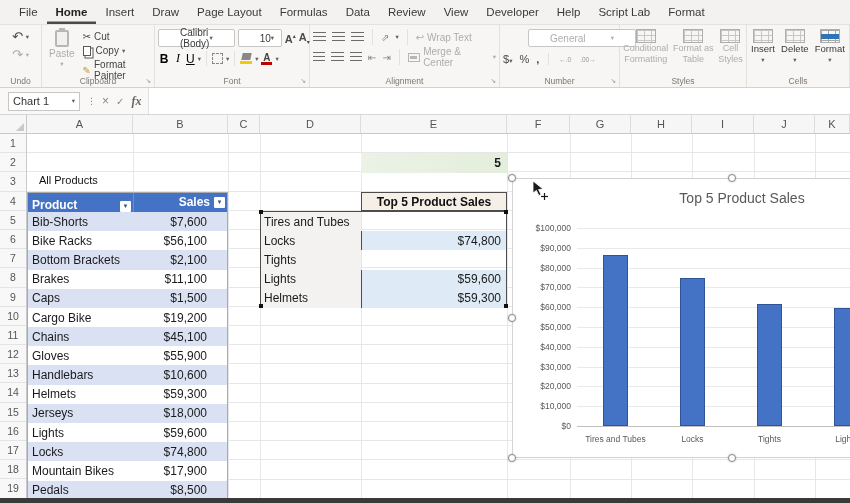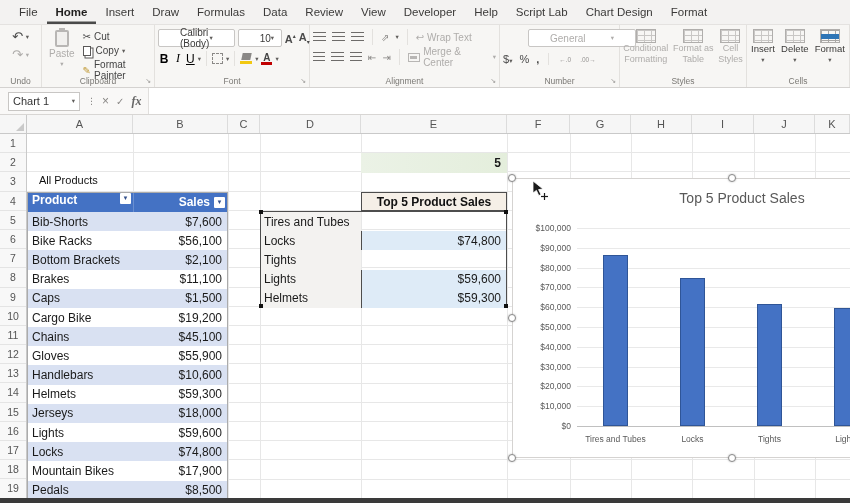--- a/index.html
+++ b/index.html
@@ -82,28 +82,28 @@
   .gridlines { position:absolute; left:27px; top:19px; right:0; height:364.8px;
     background:repeating-linear-gradient(to bottom, transparent 0 18.2px, #E7E7E7 18.2px 19.2px); }
   .vline { position:absolute; top:0; bottom:0; width:1px; background:#E7E7E7; }
 
   .e2cell { position:absolute; left:361px; top:38.4px; width:146px; height:19.2px; background:linear-gradient(90deg,#EBF2E6,#E4EEDC); font-size:12px; font-weight:600; color:#1a1a1a; text-align:right; padding:3px 6px 0 0; }
   .allprod { position:absolute; left:39px; top:59px; font-size:11px; font-weight:400; color:#111; }
 
   
   .ptable { position:absolute; left:27px; top:76.8px; width:201px; border:1px solid #ABABAB; }
   .phead { display:flex; height:19.2px; background:#4472C4; color:#fff; font-weight:700; font-size:12px; align-items:center; }
-  .phead .c1 { width:106px; display:flex; align-items:flex-start; justify-content:space-between; padding:0 2px 0 4px; height:100%; border-right:1px solid #6A8FD0;}
+  .phead .c1 { width:106px; display:flex; align-items:flex-end; justify-content:space-between; padding:0 2px 0 4px; height:100%; border-right:1px solid #6A8FD0;}
   .phead .c2 { width:93px; display:flex; align-items:center; justify-content:flex-end; gap:4px; padding:0 2px 0 4px; }
   .filter { width:11px; height:11px; background:#fff; border-radius:1px; font-size:6px; color:#34518C; display:flex; align-items:center; justify-content:center; flex:none;}
   .prow { display:flex; height:19.2px; font-size:12px; color:#1a1a1a; align-items:center; }
   .prow.odd { background:#D9E1F2; }
   .prow.even { background:#FFFFFF; }
   .prow .c1 { width:106px; padding-left:4px; overflow:hidden; white-space:nowrap;}
-  .prow .c2 { width:93px; text-align:right; padding-right:5px; }
+  .prow .c2 { width:93px; text-align:right; padding-right:20px; }
 
   
   .t5head { position:absolute; left:361px; top:76.8px; width:146px; height:19.2px; background:#F5EFE7; border:1px solid #4D4D4D; font-size:12px; font-weight:700; color:#111; text-align:center; line-height:18px; }
   .t5range { position:absolute; left:260px; top:96px; width:247px; height:96px; border:1px solid #4D4D4D; }
   .t5row { display:flex; height:19.2px; font-size:12px; color:#1a1a1a; align-items:center; }
   .t5row .n { width:100px; background:#F3F2F0; padding-left:3px; height:100%; display:flex; align-items:center; }
   .t5row .v { width:145px; background:#DEEBF7; text-align:right; padding-right:5px; height:100%; display:flex; align-items:center; justify-content:flex-end; border-left:1px solid #4D4D4D;}
   .tick { position:absolute; width:4px; height:4px; background:#111; z-index:3;}
   .tick.tl{left:-2px;top:-2px;} .tick.tr{right:-2px;top:-2px;} .tick.bl{left:-2px;bottom:-2px;} .tick.br{right:-2px;bottom:-2px;}
 
@@ -123,28 +123,28 @@
 </head>
 <body>
 
 <div class="screen">
 
   <div class="tabbar">
       <div class="tab">File</div>
       <div class="tab active">Home</div>
       <div class="tab">Insert</div>
       <div class="tab">Draw</div>
+      <div class="tab">Page Layout</div>
       <div class="tab">Formulas</div>
       <div class="tab">Data</div>
       <div class="tab">Review</div>
       <div class="tab">View</div>
       <div class="tab">Developer</div>
       <div class="tab">Help</div>
       <div class="tab">Script Lab</div>
-      <div class="tab">Chart Design</div>
       <div class="tab">Format</div>
     </div>
 
   <div class="ribbon">
 
     <div class="rgroup g-undo">
       <div class="rcol">
         <div class="rbtn">
             <span class="gly">↶</span>
             <span class="chev">▾</span>

